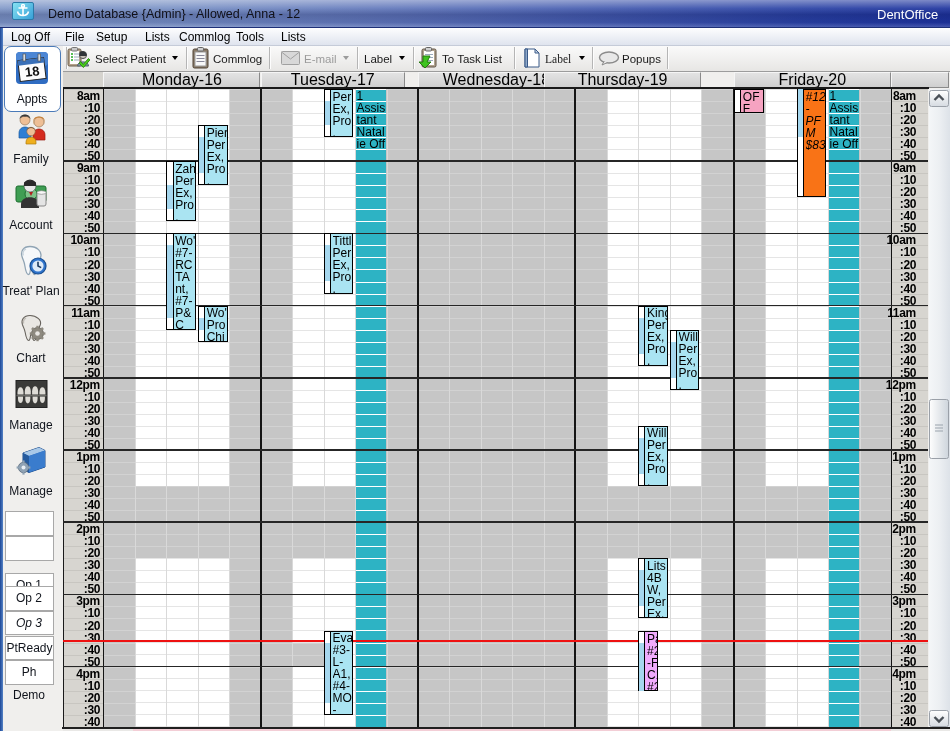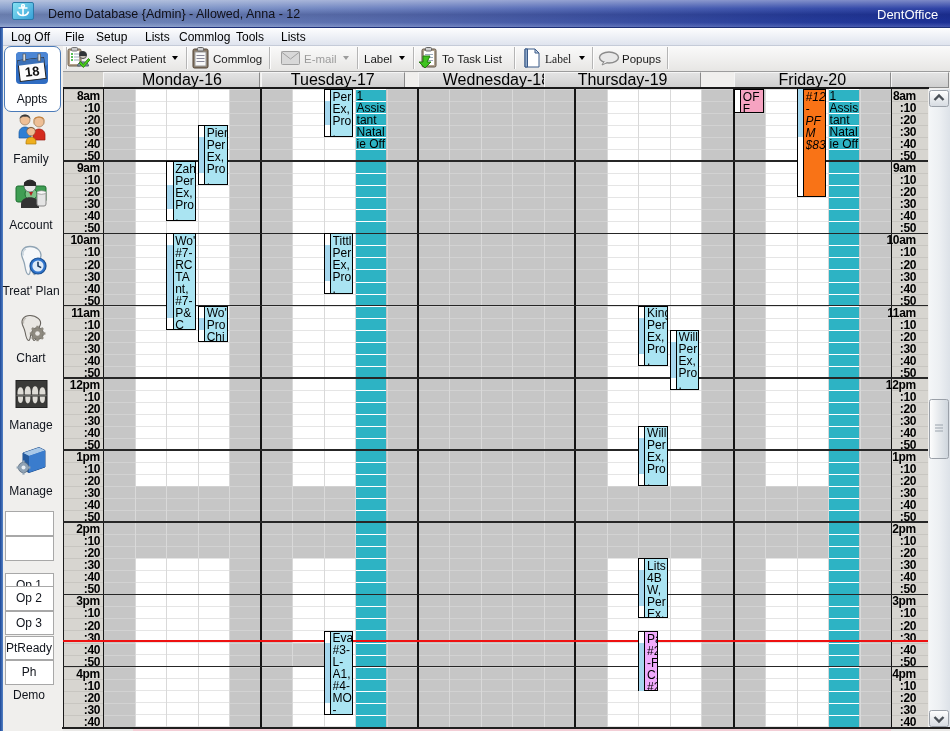--- a/index.html
+++ b/index.html
@@ -619,17 +619,17 @@
 <div class="mlab" style="top:484px;">Manage</div>
 
 <div class="sbtn" style="top:511.0px;"></div>
 
 <div class="sbtn" style="top:535.9px;"></div>
 
 <div class="sbtn" style="top:560.8px;margin-top:12px;">Op 1</div>
 
 <div class="sbtn" style="top:585.7px;">Op 2</div>
 
-<div class="sbtn" style="top:610.6px;">Op 3</div>
-
-<div class="sbtn" style="top:635.5px;">PtReady</div>
+<div class="sbtn" style="top:610.6px;font-style:italic;">Op 3</div>
+
+<div class="sbtn" style="top:635.5px;text-align:right;">PtReady</div>
 
 <div class="sbtn" style="top:660.4px;">Ph Demo</div>
 </div>
 </body></html>

